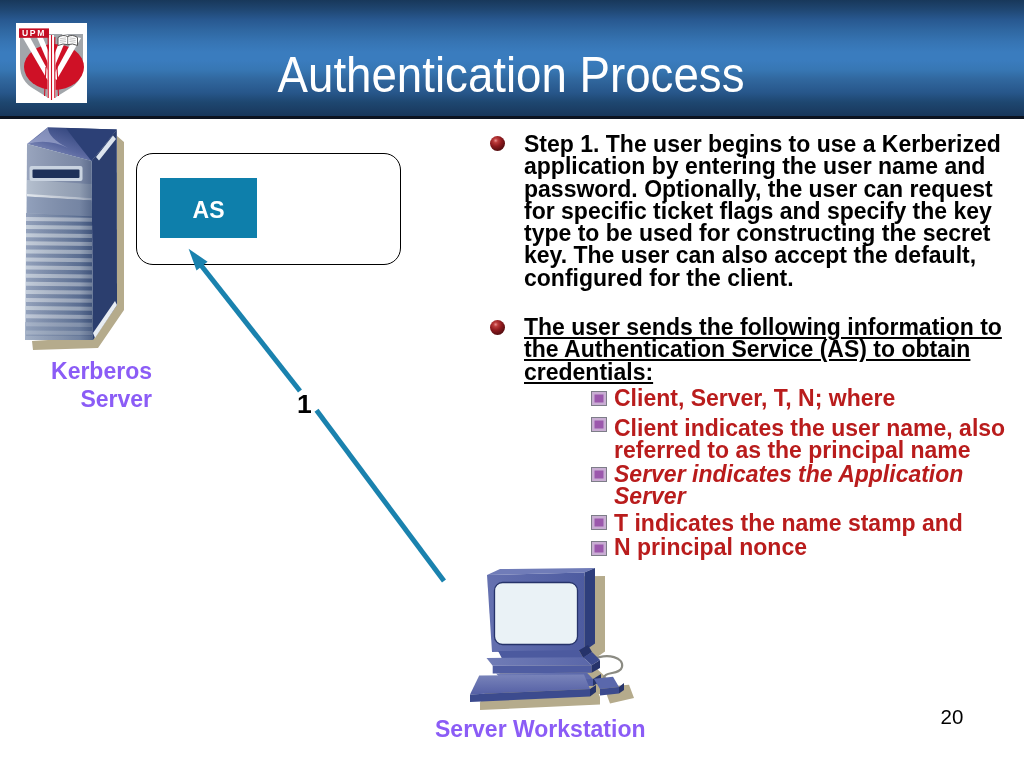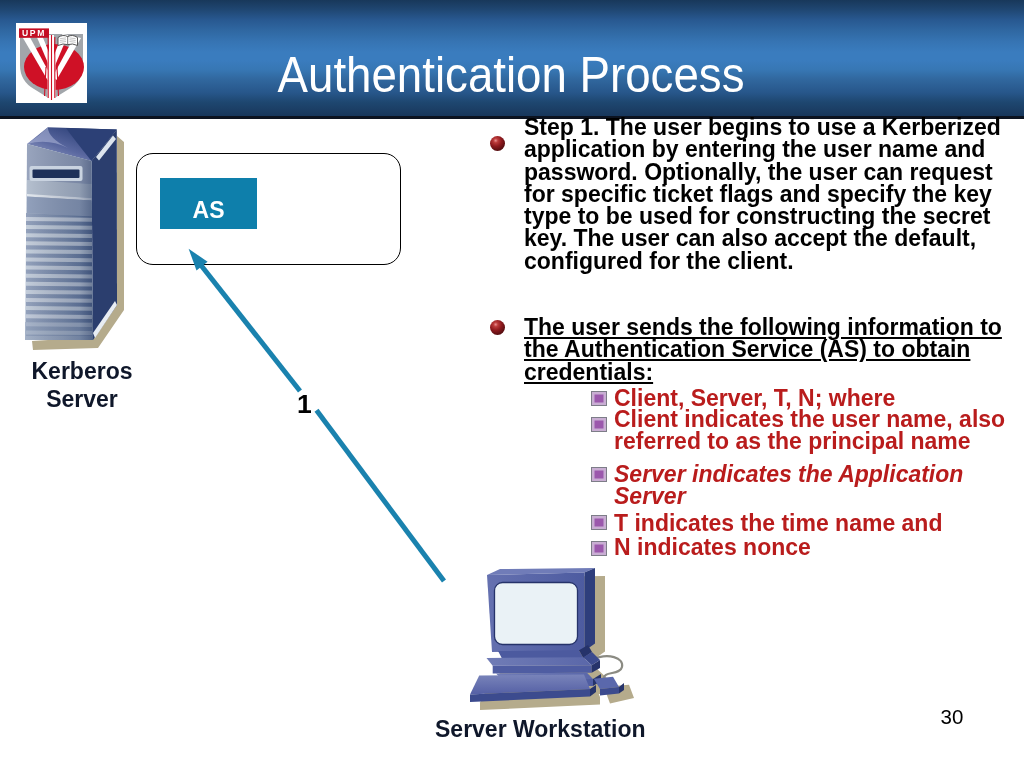--- a/index.html
+++ b/index.html
@@ -13,21 +13,21 @@
   #title{left:0;top:49.7px;width:1022px;text-align:center;color:#fff;
     font-size:50px;line-height:50px;white-space:nowrap;transform:scaleX(0.913);transform-origin:511px 0;}
   
   .mtxt{font-size:23px;line-height:22.3px;font-weight:bold;color:#000;}
   .stxt{font-size:23px;line-height:22.3px;font-weight:bold;color:#b91c1c;}
   .sphere{width:15px;height:15px;border-radius:50%;
     background:radial-gradient(circle at 38% 30%,#e89090 0%,#bb3a3a 16%,#8d191d 42%,#5c0f12 70%,#3d0a0c 100%);}
   .sq{width:15.5px;height:15px;background:#9b58ac;
     border:1px solid #7d7d88;box-sizing:border-box;box-shadow:inset 0 0 0 2.5px #c9aed3;}
   
-  .lbl{font-weight:bold;color:#0f172a;text-align:center;}
+  .lbl{font-weight:bold;color:#8b5cf6;text-align:right;}
 </style>
 </head>
 <body>
   <div id="header" class="abs"></div>
   <div id="title" class="abs">Authentication Process</div>
 
   <div class="abs" id="logo" style="left:16px;top:23px;width:71px;height:56px;background:#fff;"><svg width="71" height="80" viewBox="0 0 71 80">
 <rect x="0" y="0" width="71" height="80" fill="#ffffff"></rect>
 <path d="M4,11 L67,11 L67,42 Q67,58 53,66 L38.5,75 Q35.5,76.8 32.5,75 L18,66 Q4,58 4,42 Z" fill="#a2a6ab"></path>
 <ellipse cx="38" cy="44" rx="30" ry="23" fill="#cf1126"></ellipse>
@@ -121,21 +121,21 @@
 <rect x="11.5" y="42" width="53" height="15" rx="2" fill="#c9d3e0"></rect>
 <rect x="14.5" y="45.5" width="47" height="8.5" rx="1" fill="#1d3059"></rect>
 <polygon points="78,33 95,11.5 98,15 81,36.5" fill="#dce4ee"></polygon>
 <polygon points="75,209 97,177 99,181 77,214" fill="#e8edf3"></polygon>
 </svg>
 
   <div class="abs lbl" style="left:12px;top:358px;width:140px;font-size:23px;line-height:27.6px;">Kerberos<br>Server</div>
 
   <div class="abs" style="left:136px;top:153px;width:263px;height:110px;border:1.4px solid #000;border-radius:17px;"></div>
 
-  <div class="abs" style="left:160px;top:178px;width:97px;height:51px;background:#0e7fab;color:#fff;
+  <div class="abs" style="left:160px;top:178px;width:97px;height:60px;background:#0e7fab;color:#fff;
        font-weight:bold;font-size:23px;text-align:center;line-height:64px;">AS</div>
 
   <svg class="abs" id="arrow" style="left:180px;top:240px;" width="280" height="350" viewBox="0 0 280 350">
     <line x1="20" y1="24" x2="120" y2="151" stroke="#1a82ae" stroke-width="5"></line>
     <line x1="136.5" y1="170.3" x2="264" y2="341" stroke="#1a82ae" stroke-width="5"></line>
     <polygon points="8.6,8.7 16.5,30.4 27.6,21.8" fill="#1a82ae"></polygon>
   </svg>
   <div class="abs" style="left:297px;top:390.9px;font-size:26.5px;line-height:26.5px;font-weight:bold;">1</div>
 
   <svg class="abs" id="ws" style="left:455px;top:563px;" width="190" height="150" viewBox="0 0 190 150">
@@ -175,34 +175,34 @@
 <polygon points="138,116 146,111 146,118 138,123" fill="#26336a"></polygon>
 <polygon points="24.2,112.6 129,111.6 135,126 15,131.4" fill="url(#wgKey)"></polygon>
 <polygon points="15,131.4 135,126 135,133.5 15,139" fill="#3c4b8e"></polygon>
 <polygon points="135,126 141,122 141,129 135,133.5" fill="#26336a"></polygon>
 <polygon points="138.8,115.8 158,113.8 164,124 145,126" fill="#5a68ac"></polygon>
 <polygon points="145,126 164,124 164,130.5 145,132.5" fill="#3c4b8e"></polygon>
 <polygon points="164,124 169,120 169,127 164,130.5" fill="#26336a"></polygon>
 </svg>
 
   <div class="abs lbl" style="left:435px;top:717.6px;width:200px;font-size:23px;line-height:22.3px;white-space:nowrap;">Server Workstation</div>
-  <div class="abs" style="left:938px;top:705px;width:28px;font-size:20.5px;text-align:center;">30</div>
+  <div class="abs" style="left:938px;top:705px;width:28px;font-size:20.5px;text-align:center;">20</div>
 
   <div class="abs sphere" style="left:489.5px;top:136px;"></div>
-  <div class="abs mtxt" style="left:524px;top:116px;">Step 1. The user begins to use a Kerberized<br>application by entering the user name and<br>password. Optionally, the user can request<br>for specific ticket flags and specify the key<br>type to be used for constructing the secret<br>key. The user can also accept the default,<br>configured for the client.</div>
+  <div class="abs mtxt" style="left:524px;top:133px;">Step 1. The user begins to use a Kerberized<br>application by entering the user name and<br>password. Optionally, the user can request<br>for specific ticket flags and specify the key<br>type to be used for constructing the secret<br>key. The user can also accept the default,<br>configured for the client.</div>
 
   <div class="abs sphere" style="left:489.5px;top:320.2px;"></div>
   <div class="abs mtxt" style="left:524px;top:316.1px;text-decoration:underline;">The user sends the following information to<br>the Authentication Service (AS) to obtain<br>credentials:</div>
 
   <div class="abs sq" style="left:591px;top:391px;"></div>
   <div class="abs stxt" style="left:614px;top:387.1px;">Client, Server, T, N; where</div>
 
   <div class="abs sq" style="left:591px;top:417px;"></div>
-  <div class="abs stxt" style="left:614px;top:408px;">Client indicates the user name, also<br>referred to as the principal name</div>
+  <div class="abs stxt" style="left:614px;top:417px;">Client indicates the user name, also<br>referred to as the principal name</div>
 
   <div class="abs sq" style="left:591px;top:467px;"></div>
   <div class="abs stxt" style="left:614px;top:463.2px;font-style:italic;">Server indicates the Application<br>Server</div>
 
   <div class="abs sq" style="left:591px;top:515px;"></div>
-  <div class="abs stxt" style="left:614px;top:511.6px;">T indicates the time name and</div>
+  <div class="abs stxt" style="left:614px;top:511.6px;">T indicates the name stamp and</div>
 
   <div class="abs sq" style="left:591px;top:541px;"></div>
-  <div class="abs stxt" style="left:614px;top:536.3px;">N indicates nonce</div>
+  <div class="abs stxt" style="left:614px;top:536.3px;">N principal nonce</div>
 
 </body></html>

